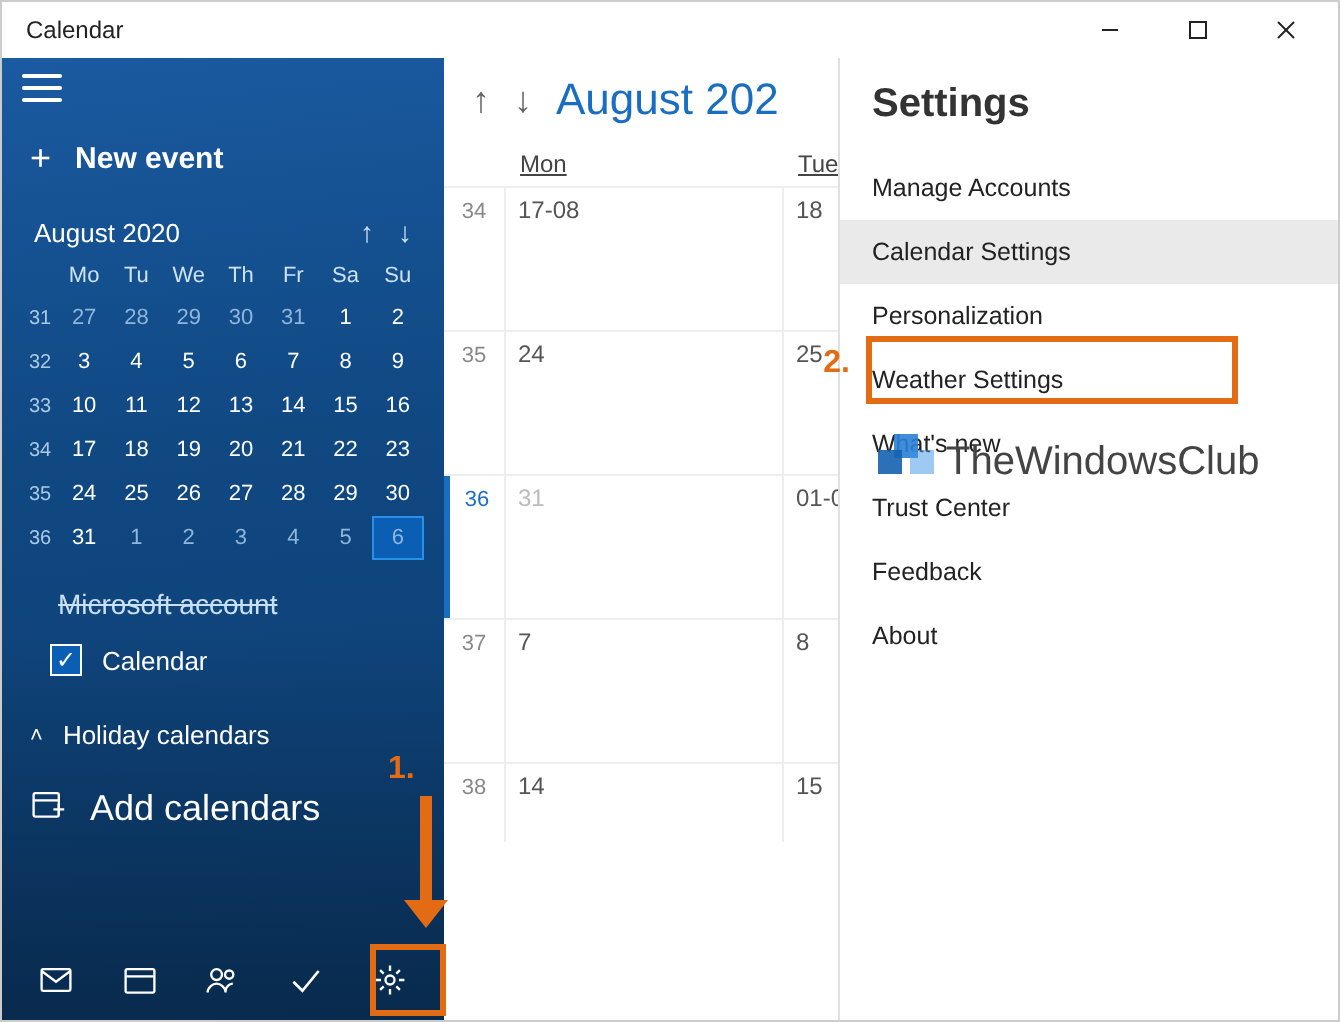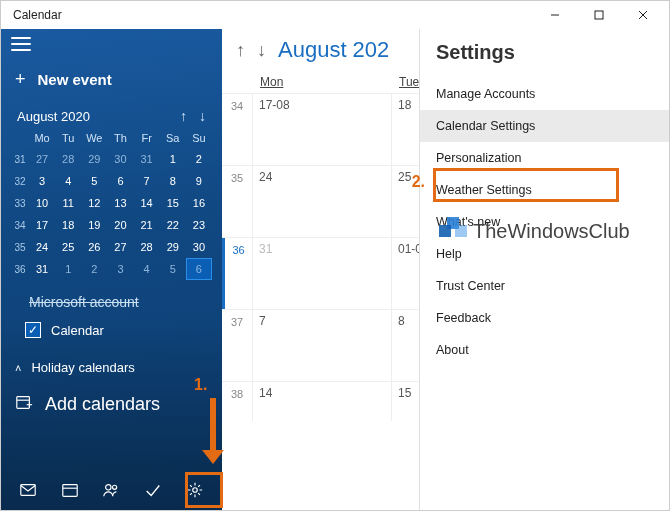--- a/index.html
+++ b/index.html
@@ -334,21 +334,20 @@
   </div>
 
   <div class="settings">
     <h2>Settings</h2>
     <div id="settings-list">
         <div class="setitem">Manage Accounts</div>
         <div class="setitem hl">Calendar Settings</div>
         <div class="setitem">Personalization</div>
         <div class="setitem">Weather Settings</div>
         <div class="setitem">What's new</div>
-        <div class="setitem">Help</div>
         <div class="setitem">Trust Center</div>
         <div class="setitem">Feedback</div>
         <div class="setitem">About</div>
       </div>
   </div>
 
   <div class="annot-gear-box"></div>
   <div class="annot-arrow">
       <div class="shaft"></div>
       <div class="head"></div>

